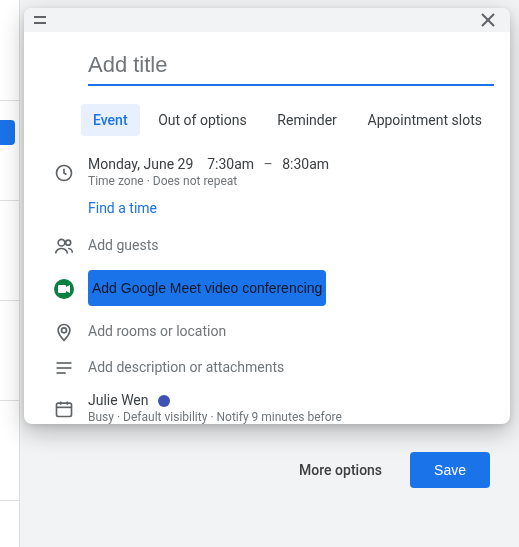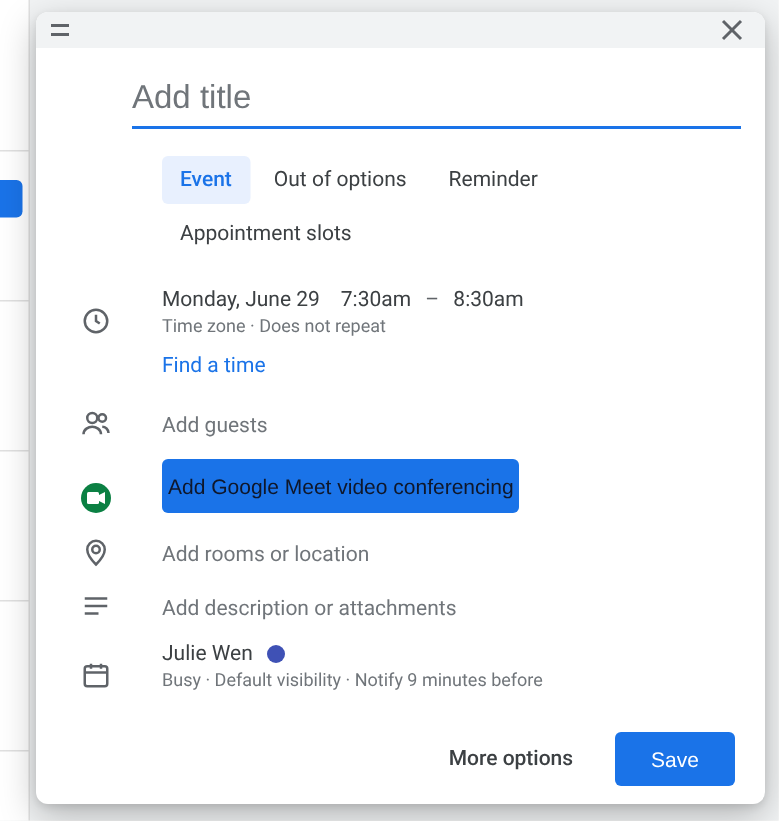--- a/index.html
+++ b/index.html
@@ -1,35 +1,35 @@
 <!DOCTYPE html>
 <html><head>
 <meta charset="utf-8">
 <style>
   * { box-sizing: border-box; margin: 0; padding: 0; }
   html, body { width: 519px; height: 547px; font-family: 'Google Sans', Roboto, Arial, sans-serif; background: #f1f3f4; overflow: hidden; }
   .bg-grid { position: absolute; top: 0; left: 0; width: 20px; height: 547px; background: #fff; border-right: 1px solid #e0e0e0; }
   .bg-grid::before { content:''; position:absolute; left:-5px; top:120px; width:20px; height:25px; background:#1a73e8; border-radius:4px; }
   .bg-grid .line { position:absolute; left:0; width:20px; border-bottom:1px solid #e0e0e0;}
   .modal {
-    position: absolute; left: 24px; top: 8px; width: 486px; height: 528px;
+    position: absolute; left: 24px; top: 8px; width: 486px; height: 416px;
     background: #fff; border-radius: 8px; box-shadow: 0 8px 24px rgba(0,0,0,0.25), 0 2px 6px rgba(0,0,0,0.1);
     display: flex; flex-direction: column;
   }
   .modal-header { height: 36px; background: #f1f3f4; border-radius: 8px 8px 0 0; display:flex; align-items:center; justify-content:space-between; padding: 0 10px; }
   .drag-handle { color:#5f6368; font-size:16px; letter-spacing:-2px; }
   .close-btn { color:#5f6368; cursor:pointer; width:24px; height:24px; display:flex;align-items:center;justify-content:center; border-radius:50%;}
   .content { padding: 16px 16px 0 16px; flex:1; }
   .title-wrap { margin-left: 48px; margin-bottom: 18px; }
   .title-input { width:100%; border:none; border-bottom: 2px solid #1a73e8; font-size: 22px; color:#3c4043; padding: 4px 0 6px 0; outline:none; }
   .title-input::placeholder { color:#70757a; }
-  .tabs { margin-left: 68px; display:flex; gap: 4px; margin-bottom: 20px; flex-wrap:wrap;}
+  .tabs { margin-left: 41px; display:flex; gap: 4px; margin-bottom: 20px; flex-wrap:wrap;justify-content:space-between;}
   .tab { padding: 8px 12px; font-size:14px; color:#3c4043; border-radius:4px; cursor:pointer; white-space:nowrap;}
   .tab.active { background:#e8f0fe; color:#1a73e8; font-weight:500;}
-  .row { display:flex; align-items:flex-end; margin-bottom: 14px; gap: 20px; }
+  .row { display:flex; align-items:center; margin-bottom: 14px; }
   .row .icon-col { width:48px; display:flex; justify-content:center; padding-top:2px; color:#5f6368;}
   .row .body-col { flex:1; font-size:14px; color:#3c4043; }
   .time-line { color:#3c4043; }
   .sep { margin: 0 6px; color:#5f6368;}
   .sub { font-size:12px; color:#70757a; margin-top:2px;}
   .find-time { color:#1a73e8; font-size:14px; cursor:pointer; }
   .placeholder-text { color:#70757a; font-size:14px; cursor:pointer;}
   .meet-btn { background:#1a73e8; color:#0f172a; border:none; border-radius:4px; padding: 10px 4px; font-size:14px; font-weight:500; cursor:pointer;}
   .meet-icon { width:20px; height:20px; background:#0b8043; border-radius:50%; display:flex; align-items:center; justify-content:center;}
   .footer { display:flex; justify-content:flex-end; align-items:center; padding: 14px 20px 20px 20px; gap:28px;}

